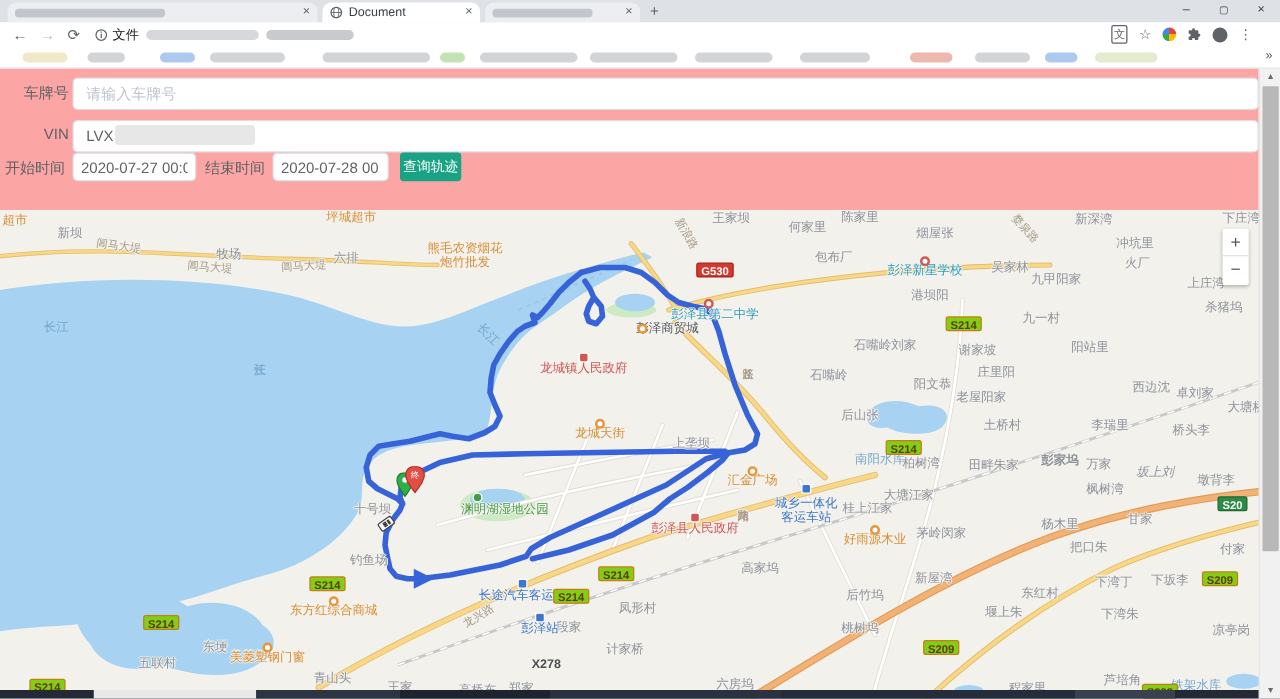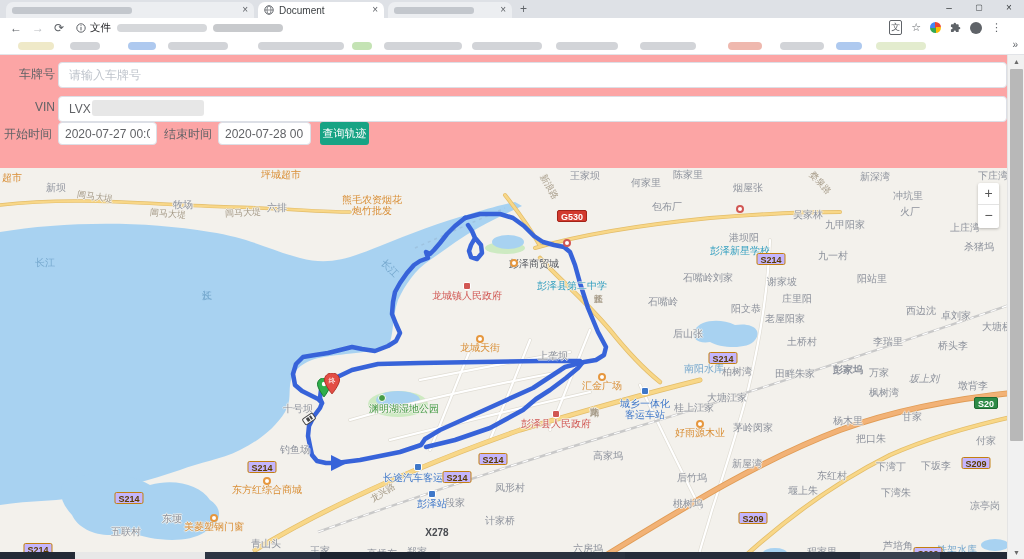--- a/index.html
+++ b/index.html
@@ -34,34 +34,34 @@
 
   
   #map { position:absolute; left:0; top:168px; width:1024px; height:391px; background:#f3f1ec; overflow:hidden; }
   #map svg { position:absolute; left:0; top:0; }
   .lbl { position:absolute; transform:translate(-50%,-50%); font-size:10px; line-height:11px; white-space:nowrap; color:#8d929c;
          text-shadow:-1px 0 #f3f1ec,1px 0 #f3f1ec,0 1px #f3f1ec,0 -1px #f3f1ec; }
   .lbl.water { color:#74a7cd; text-shadow:none; }
   .lbl.roadname { color:#a59a87; font-size:9px; }
   .lbl.poi-orange { color:#d98e35; }
   .lbl.poi-red { color:#d15753; }
-  .lbl.poi-teal { color:#2e9dbf;margin-top:33px; }
+  .lbl.poi-teal { color:#2e9dbf; }
   .lbl.poi-blue { color:#3e77c9; }
   .lbl.poi-green { color:#469c46; }
   .lbl.poi-dark { color:#55585f; }
   .lbl.bold-dark { color:#4a4d52; font-weight:bold; }
   .lbl.vert { writing-mode:vertical-rl; }
   .micon { position:absolute; transform:translate(-50%,-50%); width:8px; height:8px; border-radius:50%; background:#fff; }
   .micon.ring-red { border:2px solid #d15753; }
   .micon.ring-orange { border:2px solid #e6973e; }
   .micon.sq-red { border-radius:2px; background:#d15753; border:1px solid #fff; }
   .micon.sq-blue { border-radius:2px; background:#3e77c9; border:1px solid #fff; }
   .micon.dot-green { background:#469c46; border:1px solid #fff; }
   .shield { position:absolute; transform:translate(-50%,-50%); font-size:9px; font-weight:bold; color:#fff; padding:0 3px; height:12px; line-height:12px; border-radius:2px; }
-  .shield.orange { background:#c4b5fd; border:1px solid #c37f10; color:#5b3c00; }
+  .shield.orange { background:#84cc16; border:1px solid #c37f10; color:#5b3c00; }
   .shield.red { background:#d23a2f; border:1px solid #a32318; }
   .shield.green { background:#2e8b47; border:1px solid #1d6a31; }
   #zoomctl { position:absolute; left:978px; top:15px; width:21px; height:45px; background:#fff; border-radius:2px; box-shadow:0 1px 3px rgba(0,0,0,.25); }
   #zoomctl div { height:22px; text-align:center; font-size:14px; color:#565656; line-height:21px; cursor:pointer; }
   #zoom-in { border-bottom:1px solid #e3e3e3; }
   .pin { position:absolute; transform:translate(-50%,-100%); }
   #car-marker { position:absolute; width:13px; height:8px; background:#f7f7f7; border:1px solid #444; border-radius:2px; transform:translate(-50%,-50%) rotate(-35deg); }
   #car-marker:before { content:""; position:absolute; left:3px; top:1px; width:3px; height:4px; background:#444; }
   #car-marker:after { content:""; position:absolute; right:2px; top:1px; width:2px; height:4px; background:#444; }
 

